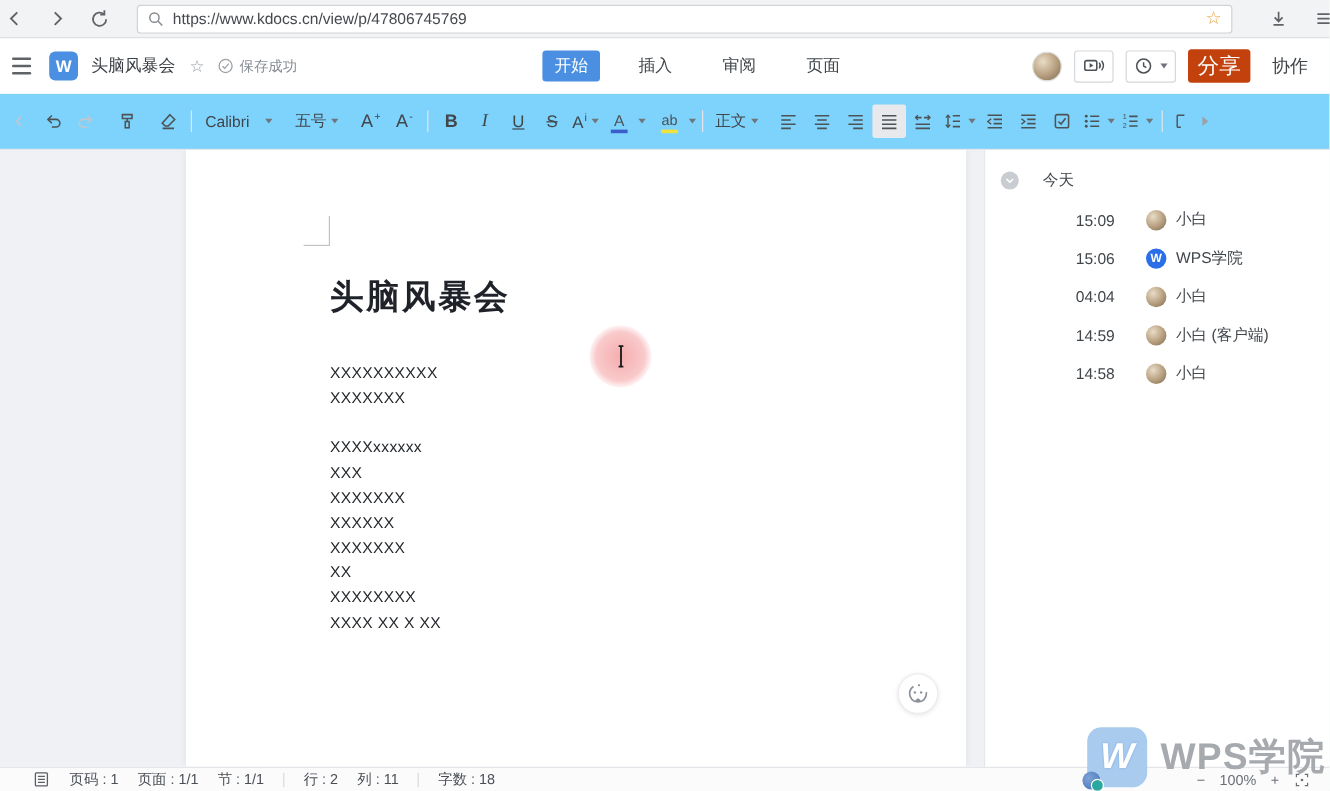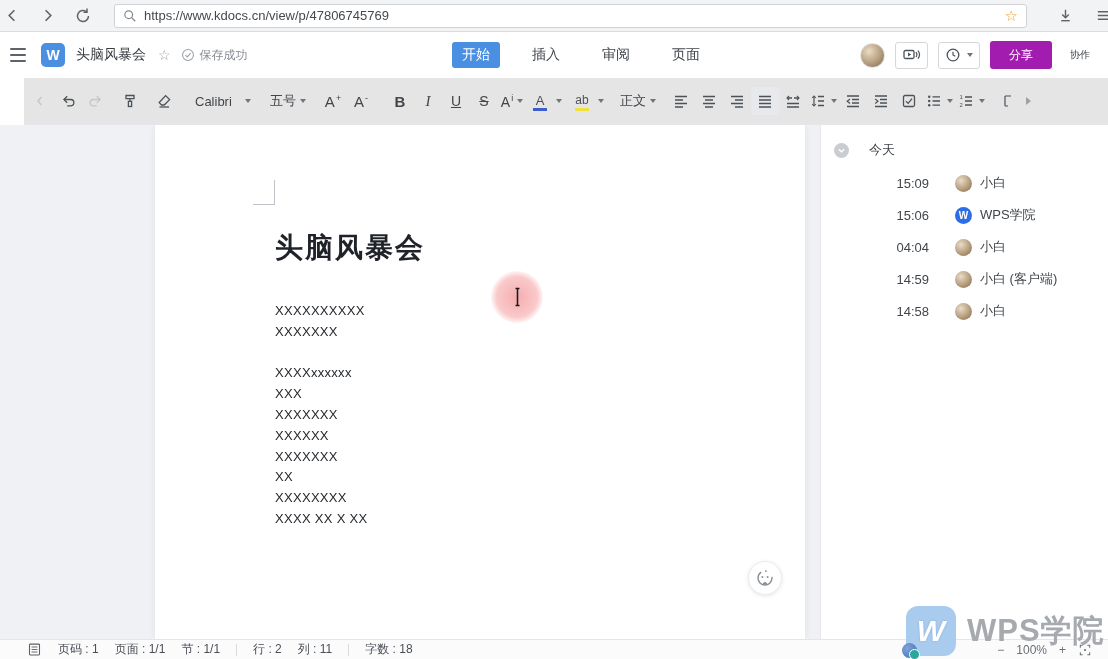--- a/index.html
+++ b/index.html
@@ -22,25 +22,25 @@
   .doc-logo { width:24px; height:24px; background:#4a8fe2; border-radius:5px; margin-left:8px; color:#fff; font-weight:bold; font-size:14px; display:flex; align-items:center; justify-content:center; cursor:pointer; }
   .doc-title { font-size:14px; color:#3a3f45; margin-left:11px; }
   .title-star { font-size:14px; color:#9aa0a6; margin-left:12px; cursor:pointer; }
   .save-status { display:flex; align-items:center; gap:5px; margin-left:10px; font-size:12px; color:#878d94; }
   .tabs { position:absolute; left:452px; top:0; height:46px; display:flex; align-items:center; gap:22px; }
   .tab { font-size:14px; color:#41464b; padding:4px 10px; border-radius:3px; cursor:pointer; white-space:nowrap; }
   .tab.active { background:#4a8fe2; color:#fff; }
   .titlebar .right { position:absolute; right:10px; top:0; height:46px; display:flex; align-items:center; gap:10px; }
   .avatar { width:25px; height:25px; border-radius:50%; background:radial-gradient(circle at 35% 32%, #e9dcc6, #b59d7d 55%, #79684f); border:1px solid #e0e0e0; cursor:pointer; }
   .tb-btn { height:27px; border:1px solid #d4d7db; border-radius:3px; background:#fff; display:flex; align-items:center; justify-content:center; padding:0 6px; gap:4px; cursor:pointer; }
-  .share-btn { background:#a21caf; color:#fff; font-size:12px; border-radius:3px; height:28px; padding:0 19px; display:flex; align-items:center; cursor:pointer; }
-  .collab-btn { font-size:10px; color:#41464b; padding:0 8px; cursor:pointer; }
-
-  
-  .toolbar { height:47px; background:#e5e5e5; border-bottom:1px solid #e4e6e9; display:flex; align-items:center; padding:0 2px; flex:0 0 47px; overflow:hidden;margin-left:24px; }
+  .share-btn { background:#c2410c; color:#fff; font-size:18px; border-radius:3px; height:28px; padding:0 8px; display:flex; align-items:center; cursor:pointer; }
+  .collab-btn { font-size:15px; color:#41464b; padding:0 8px; cursor:pointer; }
+
+  
+  .toolbar { height:47px; background:#7dd3fc; border-bottom:1px solid #e4e6e9; display:flex; align-items:center; padding:0 2px; flex:0 0 47px; overflow:hidden; }
   .tbtn { height:28px; min-width:28px; display:flex; align-items:center; justify-content:center; border-radius:2px; cursor:pointer; color:#4d5256; gap:2px; padding:0 2px; flex:0 0 auto; }
   .tbtn.active { background:#e7e9ec; }
   .tbtn.disabled { color:#c3c6ca; }
   .sep { width:1px; height:18px; background:#e3e5e8; margin:0 5px; flex:0 0 1px; }
   .caret { width:0; height:0; border-left:3.5px solid transparent; border-right:3.5px solid transparent; border-top:4px solid #70757b; margin-left:2px; }
   .ddtext { font-size:13px; color:#41464b; white-space:nowrap; }
   .fontbox { min-width:68px; justify-content:space-between; padding:0 6px; }
   .glyph { font-size:15px; color:#41464b; }
   .colbtn { flex-direction:column; gap:0; padding-top:3px; }
   .colbtn .bar { width:14px; height:3px; margin-top:1px; }

